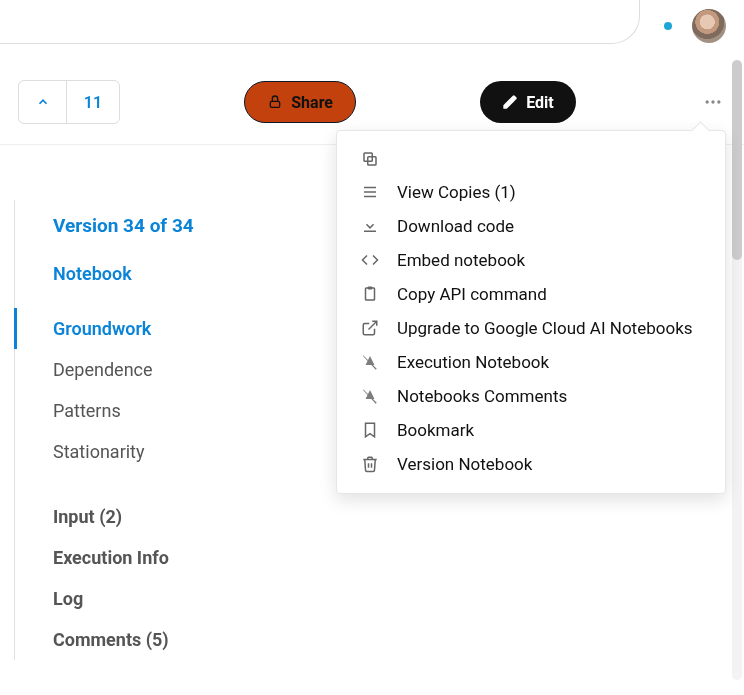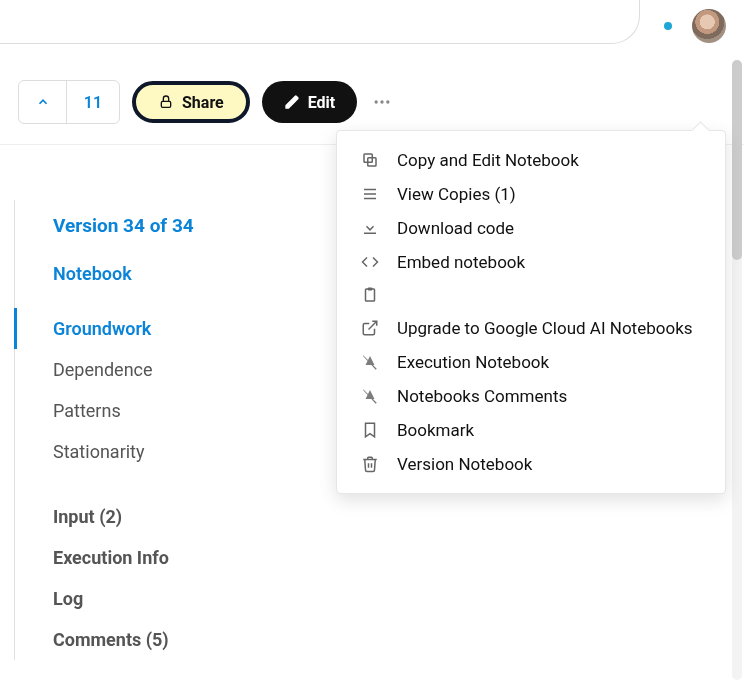--- a/index.html
+++ b/index.html
@@ -41,21 +41,21 @@
     .avatar {
       width: 34px;
       height: 34px;
       border-radius: 50%;
       background: radial-gradient(circle at 45% 38%, #e7c8b2 0 26%, #c2997e 27% 42%, #7f6b5e 43% 60%, #a29182 61% 100%);
       overflow: hidden;
     }
     .toolbar {
       display: flex;
       align-items: center;
-      justify-content: flex-start;
+      justify-content: space-between;
       gap: 12px;
       padding: 28px 18px 20px 18px;
       position: relative;
     }
     .version-box {
       display: flex;
       border: 1px solid #ddd;
       border-radius: 6px;
       overflow: hidden;
     }
@@ -84,22 +84,22 @@
       align-items: center;
       gap: 8px;
       height: 42px;
       padding: 0 22px;
       border-radius: 22px;
       font-weight: 700;
       font-size: 16px;
       cursor: pointer;
     }
     .pill-share {
-      border: 4px solid #0f172a;
-      background: #fef9c3;
+      border: 1px solid #0f172a;
+      background: #c2410c;
       color: #111;
     }
     .pill-edit {
       background: #111;
       color: #fff;
     }
     .pill svg { width: 16px; height: 16px; }
     .more-btn {
       width: 26px;
       height: 26px;
@@ -251,21 +251,20 @@
 <div class="divider"></div>
 
 <div class="dropdown">
   <div class="dropdown-item">
     <span class="di-icon">
         <svg viewBox="0 0 24 24" fill="none" stroke="currentColor" stroke-width="2">
           <rect x="9" y="9" width="11" height="11" rx="1"></rect>
           <rect x="4" y="4" width="11" height="11" rx="1"></rect>
         </svg>
       </span>
-    <span>Copy and Edit Notebook</span>
   </div>
   <div class="dropdown-item">
     <span class="di-icon">
         <svg viewBox="0 0 24 24" fill="none" stroke="currentColor" stroke-width="2">
           <line x1="4" y1="6" x2="20" y2="6"></line>
           <line x1="4" y1="12" x2="20" y2="12"></line>
           <line x1="4" y1="18" x2="20" y2="18"></line>
         </svg>
       </span>
     <span>View Copies (1)</span>
@@ -288,20 +287,21 @@
       </span>
     <span>Embed notebook</span>
   </div>
   <div class="dropdown-item">
     <span class="di-icon">
         <svg viewBox="0 0 24 24" fill="currentColor">
           <rect x="6" y="4" width="12" height="16" rx="1" fill="none" stroke="currentColor" stroke-width="2"></rect>
           <rect x="9" y="2" width="6" height="4" rx="1"></rect>
         </svg>
       </span>
+    <span>Copy API command</span>
   </div>
   <div class="dropdown-item">
     <span class="di-icon">
         <svg viewBox="0 0 24 24" fill="none" stroke="currentColor" stroke-width="2">
           <path d="M18 13v6a2 2 0 0 1-2 2H5a2 2 0 0 1-2-2V8a2 2 0 0 1 2-2h6"></path>
           <polyline points="15 3 21 3 21 9"></polyline>
           <line x1="10" y1="14" x2="21" y2="3"></line>
         </svg>
       </span>
     <span>Upgrade to Google Cloud AI Notebooks</span>

